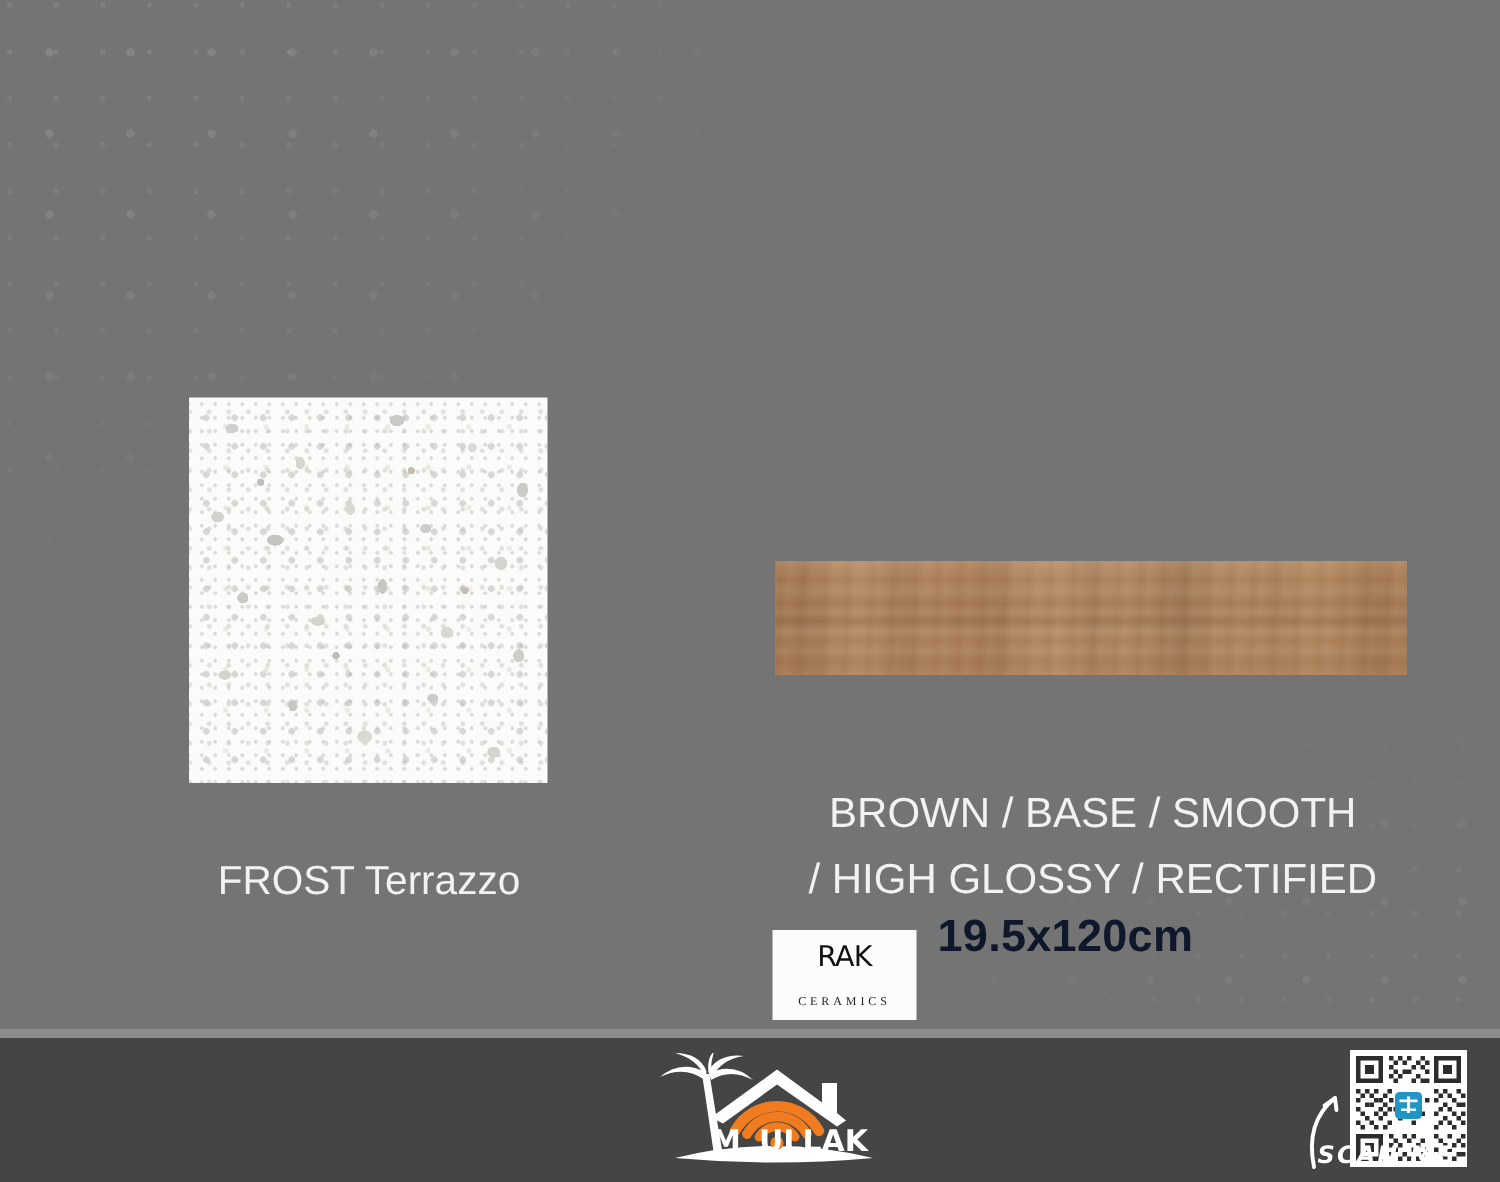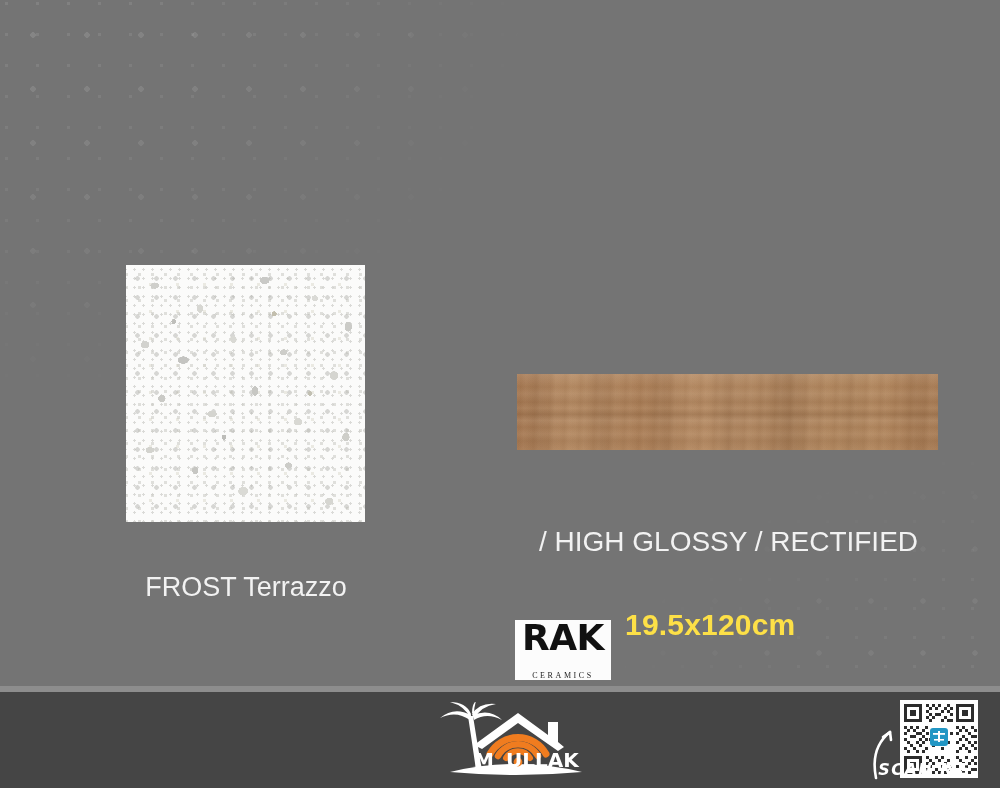--- a/index.html
+++ b/index.html
@@ -174,39 +174,39 @@
     width: 96px;
     height: 60px;
     background: #fcfcfc;
     display: flex;
     flex-direction: column;
     align-items: center;
     justify-content: center;
   }
   #rak-logo .rak-word {
     color: #111;
-    font-size: 36px;
-    font-weight: bold;
+    font-size: 19px;
+    font-weight: normal;
     letter-spacing: -0.5px;
     line-height: 1;
     font-family: "DejaVu Sans", sans-serif;
   }
   #rak-logo .rak-sub {
     color: #222;
     font-size: 8px;
     letter-spacing: 2.6px;
     line-height: 1;
     margin-top: 16px;
     font-family: Liberation Serif, serif;
   }
   #size-text {
     position: absolute;
     left: 625px;
     top: 608px;
-    color: #fde047;
+    color: #0f172a;
     font-size: 30px;
     font-weight: bold;
     letter-spacing: 0.2px;
   }
   #brand-text {
     position: absolute;
     left: 630px;
     top: 648px;
     color: #f2f2f2;
     font-size: 29px;
@@ -267,20 +267,21 @@
   <div class="dots dots-br"></div>
 
 
   <div id="terrazzo-tile"></div>
   <div id="terrazzo-caption">
     <div>FROST Terrazzo</div>
   </div>
 
   <div id="wood-tile"></div>
   <div id="wood-spec">
+    <div>BROWN / BASE / SMOOTH</div>
     <div>/ HIGH GLOSSY / RECTIFIED</div>
   </div>
 
   <div id="rak-logo">
     <span class="rak-word">RAK</span>
     <span class="rak-sub">CERAMICS</span>
   </div>
 
   <div id="size-text">19.5x120cm</div>
 

